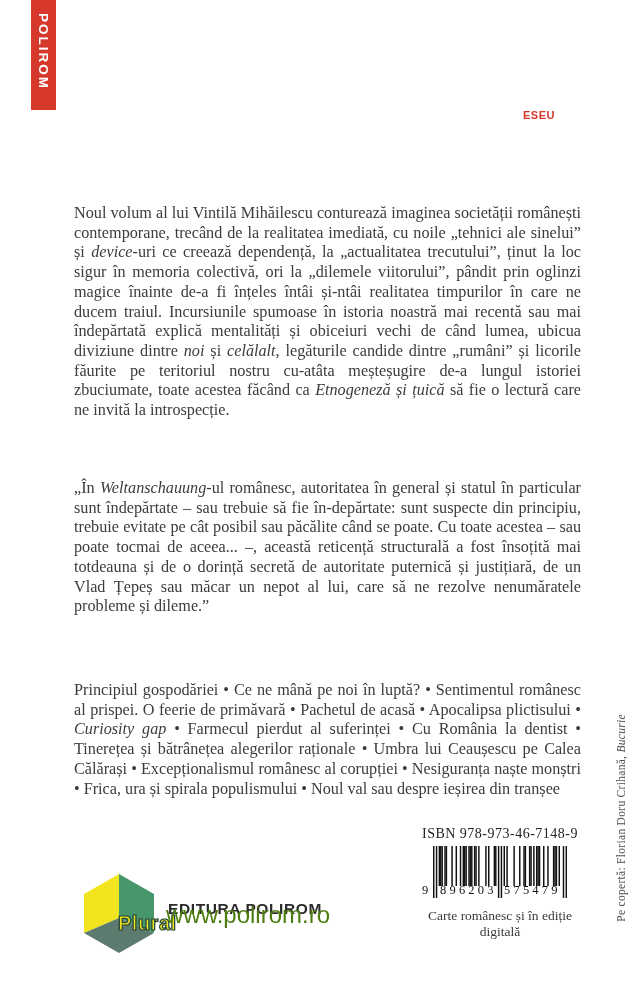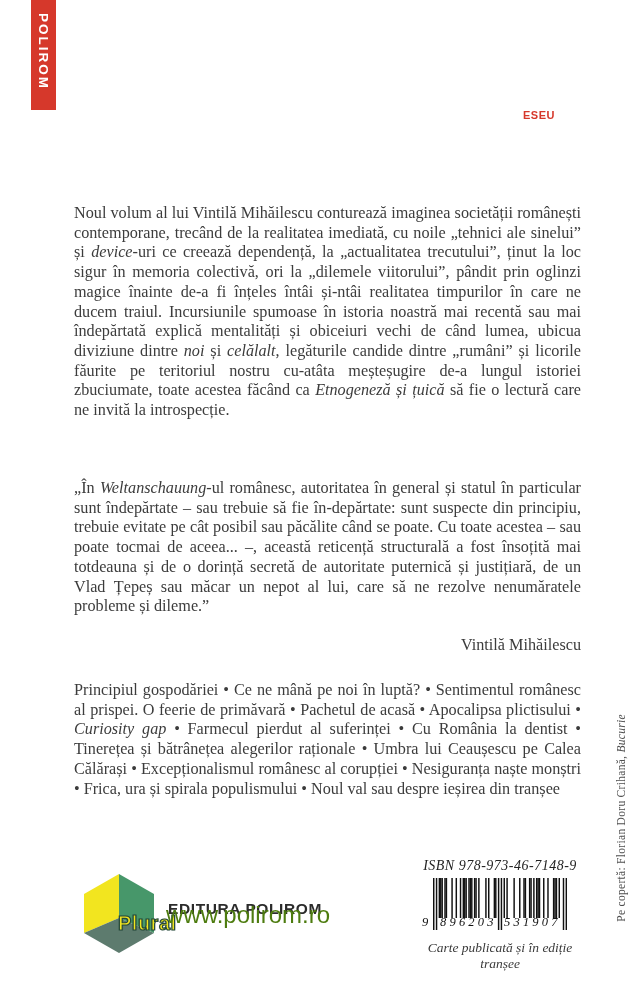--- a/index.html
+++ b/index.html
@@ -41,21 +41,21 @@
   .imprint{position:absolute;left:1px;top:41px;font-family:"Liberation Sans",sans-serif;
     font-weight:bold;font-size:20px;letter-spacing:0.5px;color:var(--logo-yellow);
     -webkit-text-stroke:1.2px var(--logo-outline);
     text-shadow:0 0 1px var(--logo-outline);margin-left:40px;}
   .pubname{position:absolute;left:168px;top:884px;font-family:"Liberation Sans",sans-serif;
     font-weight:bold;font-size:15.5px;letter-spacing:0.6px;color:#2b2b2b;margin-top:16px;}
   .website{position:absolute;left:166px;top:901px;font-family:"Liberation Sans",sans-serif;
     font-size:24px;color:#4d7c0f;}
 
   
-  .barcode-block{position:absolute;left:416px;top:858px;width:168px;text-align:center;font-style:italic;}
+  .barcode-block{position:absolute;left:416px;top:826px;width:168px;text-align:center;}
   .isbn-label{font-size:14px;letter-spacing:0.5px;color:#222;}
   .bars-wrap{position:relative;margin:4px auto 0;width:134px;height:54px;}
   .bars-wrap svg{position:absolute;left:0;top:0;}
   .bc-digit{position:absolute;top:37px;font-size:12.5px;color:#111;font-family:"Liberation Serif",serif;}
   .bc-first{left:-11px;}
   .bc-left{left:7px;width:55px;letter-spacing:3.2px;text-align:center;}
   .bc-right{left:71px;width:55px;letter-spacing:3.2px;text-align:center;}
   .digital-note{margin-top:8px;font-size:13.5px;color:#3a3a3a;}
 
   
@@ -71,21 +71,20 @@
   <div class="spine">
     <span class="spine-label">POLIROM</span>
   </div>
 
   <div class="category">ESEU</div>
 
   <p class="textblock blurb"><span>Noul volum al lui Vintilă Mihăilescu conturează imaginea societății românești contemporane, trecând de la realitatea imediată, cu noile „tehnici ale sinelui” și </span><em>device</em><span>-uri ce creează dependență, la „actualitatea trecutului”, ținut la loc sigur în memoria colectivă, ori la „dilemele viitorului”, pândit prin oglinzi magice înainte de-a fi înțeles întâi și-ntâi realitatea timpurilor în care ne ducem traiul. Incursiunile spumoase în istoria noastră mai recentă sau mai îndepărtată explică mentalități și obiceiuri vechi de când lumea, ubicua diviziune dintre </span><em>noi</em><span> și </span><em>celălalt</em><span>, legăturile candide dintre „rumâni” și licorile făurite pe teritoriul nostru cu-atâta meșteșugire de-a lungul istoriei zbuciumate, toate acestea făcând ca </span><em>Etnogeneză și țuică</em><span> să fie o lectură care ne invită la introspecție.</span></p>
 
   <p class="textblock quote"><span>„În </span><em>Weltanschauung</em><span>-ul românesc, autoritatea în general și statul în particular sunt îndepărtate – sau trebuie să fie în-depărtate: sunt suspecte din principiu, trebuie evitate pe cât posibil sau păcălite când se poate. Cu toate acestea – sau poate tocmai de aceea... –, această reticență structurală a fost însoțită mai totdeauna și de o dorință secretă de autoritate puternică și justițiară, de un Vlad Țepeș sau măcar un nepot al lui, care să ne rezolve nenumăratele probleme și dileme.”</span></p>
 
-  <p class="attribution">Vintilă Mihăilescu</p>
 
   <p class="textblock contents"><span>Principiul gospodăriei • Ce ne mână pe noi în luptă? • Sentimentul românesc al prispei. O feerie de primăvară • Pachetul de acasă • Apocalipsa plictisului • </span><em>Curiosity gap</em><span> • Farmecul pierdut al suferinței • Cu România la dentist • Tinerețea și bătrânețea alegerilor raționale • Umbra lui Ceaușescu pe Calea Călărași • Excepționalismul românesc al corupției • Nesiguranța naște monștri • Frica, ura și spirala populismului • Noul val sau despre ieșirea din tranșee</span></p>
 
   <div class="logo">
     <svg width="84" height="84" viewBox="0 0 84 84">
       <polygon points="42,3 7,23 7,62 42,47" fill="var(--logo-yellow)"></polygon>
       <polygon points="42,3 77,23 77,62 42,47" fill="var(--logo-green)"></polygon>
       <polygon points="7,62 42,47 77,62 42,82" fill="var(--logo-slate)"></polygon>
     </svg>
     <span class="imprint">Plural</span>
@@ -139,20 +138,20 @@
           <rect x="114.25" y="0" width="1.46" height="40" fill="#111"></rect>
           <rect x="119.89" y="0" width="1.46" height="40" fill="#111"></rect>
           <rect x="121.31" y="0" width="1.46" height="40" fill="#111"></rect>
           <rect x="122.72" y="0" width="1.46" height="40" fill="#111"></rect>
           <rect x="125.54" y="0" width="1.46" height="40" fill="#111"></rect>
           <rect x="129.77" y="0" width="1.46" height="52" fill="#111"></rect>
           <rect x="132.59" y="0" width="1.46" height="52" fill="#111"></rect>
         </svg>
       <span class="bc-digit bc-first">9</span>
       <span class="bc-digit bc-left">896203</span>
-      <span class="bc-digit bc-right">531907</span>
+      <span class="bc-digit bc-right">575479</span>
     </div>
-    <div class="digital-note">Carte publicată și în ediție tranșee</div>
+    <div class="digital-note">Carte românesc și în ediție digitală</div>
   </div>
 
   <div class="credit"><span>Pe copertă: Florian Doru Crihană, </span><em>Bucurie</em></div>
 
 </div>
 
 </body></html>

